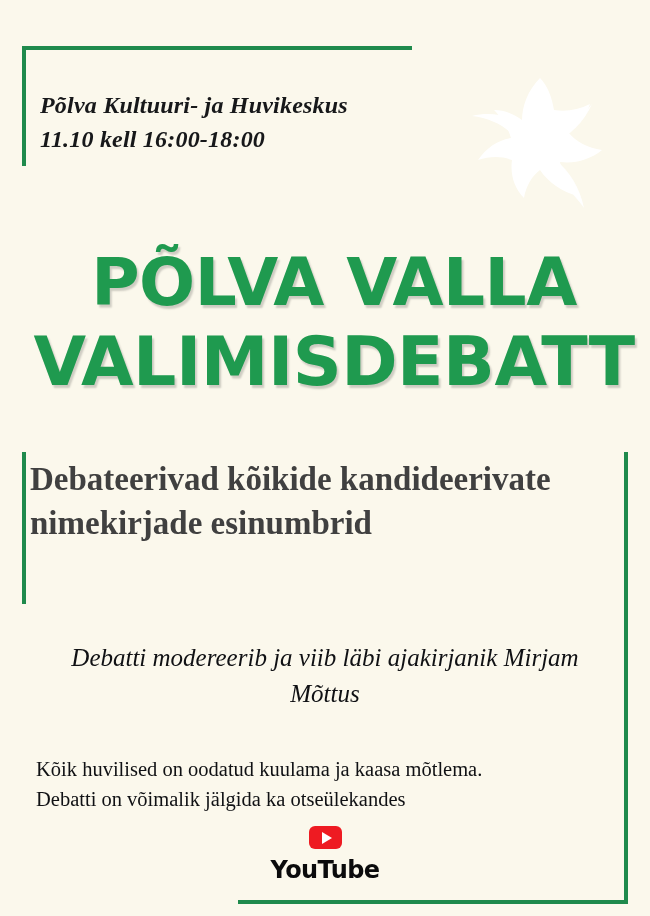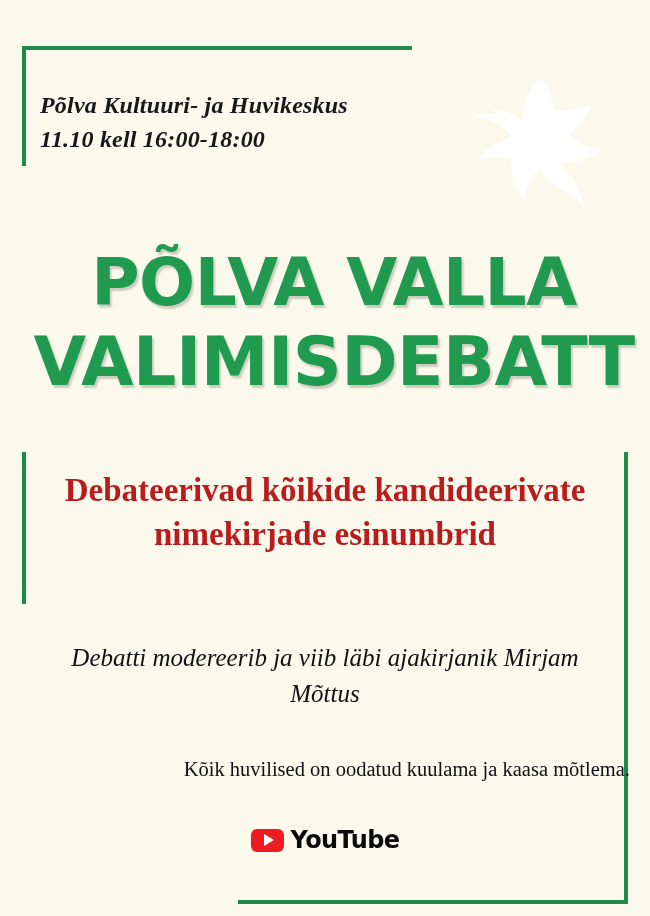--- a/index.html
+++ b/index.html
@@ -107,24 +107,23 @@
   .title .l2 {
     font-size: 68px;
     display: block;
     margin-top: 8px;
   }
 
   
   .subtitle {
     position: absolute;
     left: 30px;
-    top: 469px;
+    top: 458px;
     width: 590px;
-    text-align: center;
-    color: #b91c1c;
+    color: #404040;
     font-family: "Liberation Serif", serif;
     font-weight: bold;
     font-size: 33px;
     line-height: 1.32;
   }
 
   
   .moderator {
     position: absolute;
     left: 60px;
@@ -135,40 +134,41 @@
     font-family: "Liberation Serif", serif;
     font-weight: normal;
     font-style: italic;
     font-size: 25px;
     line-height: 1.42;
   }
 
   
   .note {
     position: absolute;
-    left: 20px;
+    left: 36px;
     top: 755px;
     width: 610px;
-    text-align: right;
+    text-align: left;
     color: #101114;
     font-family: "Liberation Serif", serif;
     font-size: 20.5px;
     line-height: 1.45;
   }
 
   
   .yt {
     position: absolute;
     left: 0;
     top: 826px;
     width: 650px;
     display: flex;
     align-items: center;
     justify-content: center;
     gap: 7px;
+    flex-direction: column;
   }
   .yt-mark {
     width: 33px;
     height: 23px;
     background: #ee1b22;
     border-radius: 6px;
     display: inline-flex;
     align-items: center;
     justify-content: center;
   }
@@ -225,20 +225,21 @@
     <span class="l1">PÕLVA VALLA</span>
     <span class="l2">VALIMISDEBATT</span>
   </div>
 
   <div class="subtitle">Debateerivad kõikide kandideerivate nimekirjade esinumbrid</div>
 
   <div class="moderator">Debatti modereerib ja viib läbi ajakirjanik Mirjam Mõttus</div>
 
   <div class="note">
     <div>Kõik huvilised on oodatud kuulama ja kaasa mõtlema.</div>
+    <div>Debatti on võimalik jälgida ka otseülekandes</div>
   </div>
 
   <div class="yt">
     <span class="yt-mark">
         <span class="tri"></span>
       </span>
     <span class="yt-word">YouTube</span>
   </div>
 
 </div>

